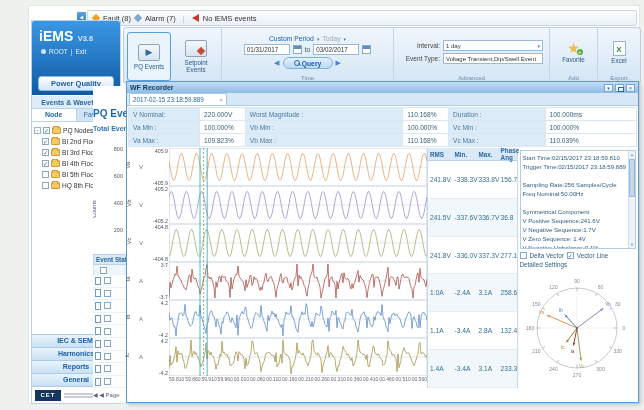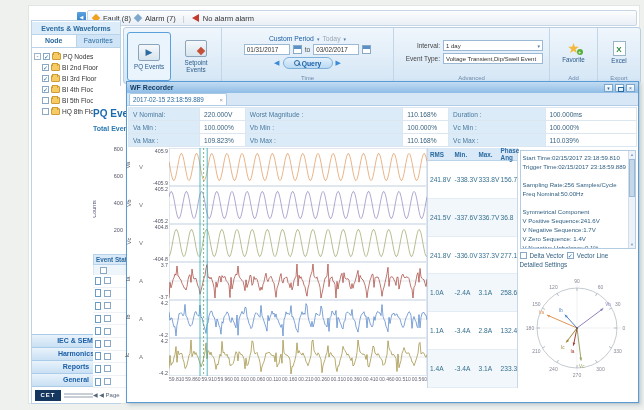--- a/index.html
+++ b/index.html
@@ -142,24 +142,37 @@
 <div class="app">
 
   <div class="collapse-sq">◀</div>
   <div class="statusbar">
     <span class="diamond"></span>
     <span>Fault (8)</span>
     <span class="diamond blue"></span>
     <span>Alarm (7)</span>
     <span class="sep">|</span>
     <span class="horn"></span>
-    <span>No alarm alarm</span>
+    <span>No iEMS events</span>
   </div>
 
   <div class="sidebar">
+    <div class="side-header">
+      <div class="logo-row">
+        <span class="logo-main">iEMS</span>
+        <span class="logo-ver">V3.6</span>
+      </div>
+      <div class="user-row">
+        <span class="user-dot"></span>
+        <span>ROOT</span>
+        <span>|</span>
+        <span>Exit</span>
+      </div>
+      <div class="pq-btn">Power Quality</div>
+    </div>
     <div class="side-section">Events &amp; Waveforms</div>
     <div class="side-tabs">
       <div class="side-tab active">Node</div>
       <div class="side-tab"><span class="star"></span> <span>Favorites</span></div>
     </div>
     <div class="tree" id="tree">
         <div class="tree-row">
           <span class="expander">-</span>
           <span class="cbx">✓</span>
           <span class="folder"></span>

